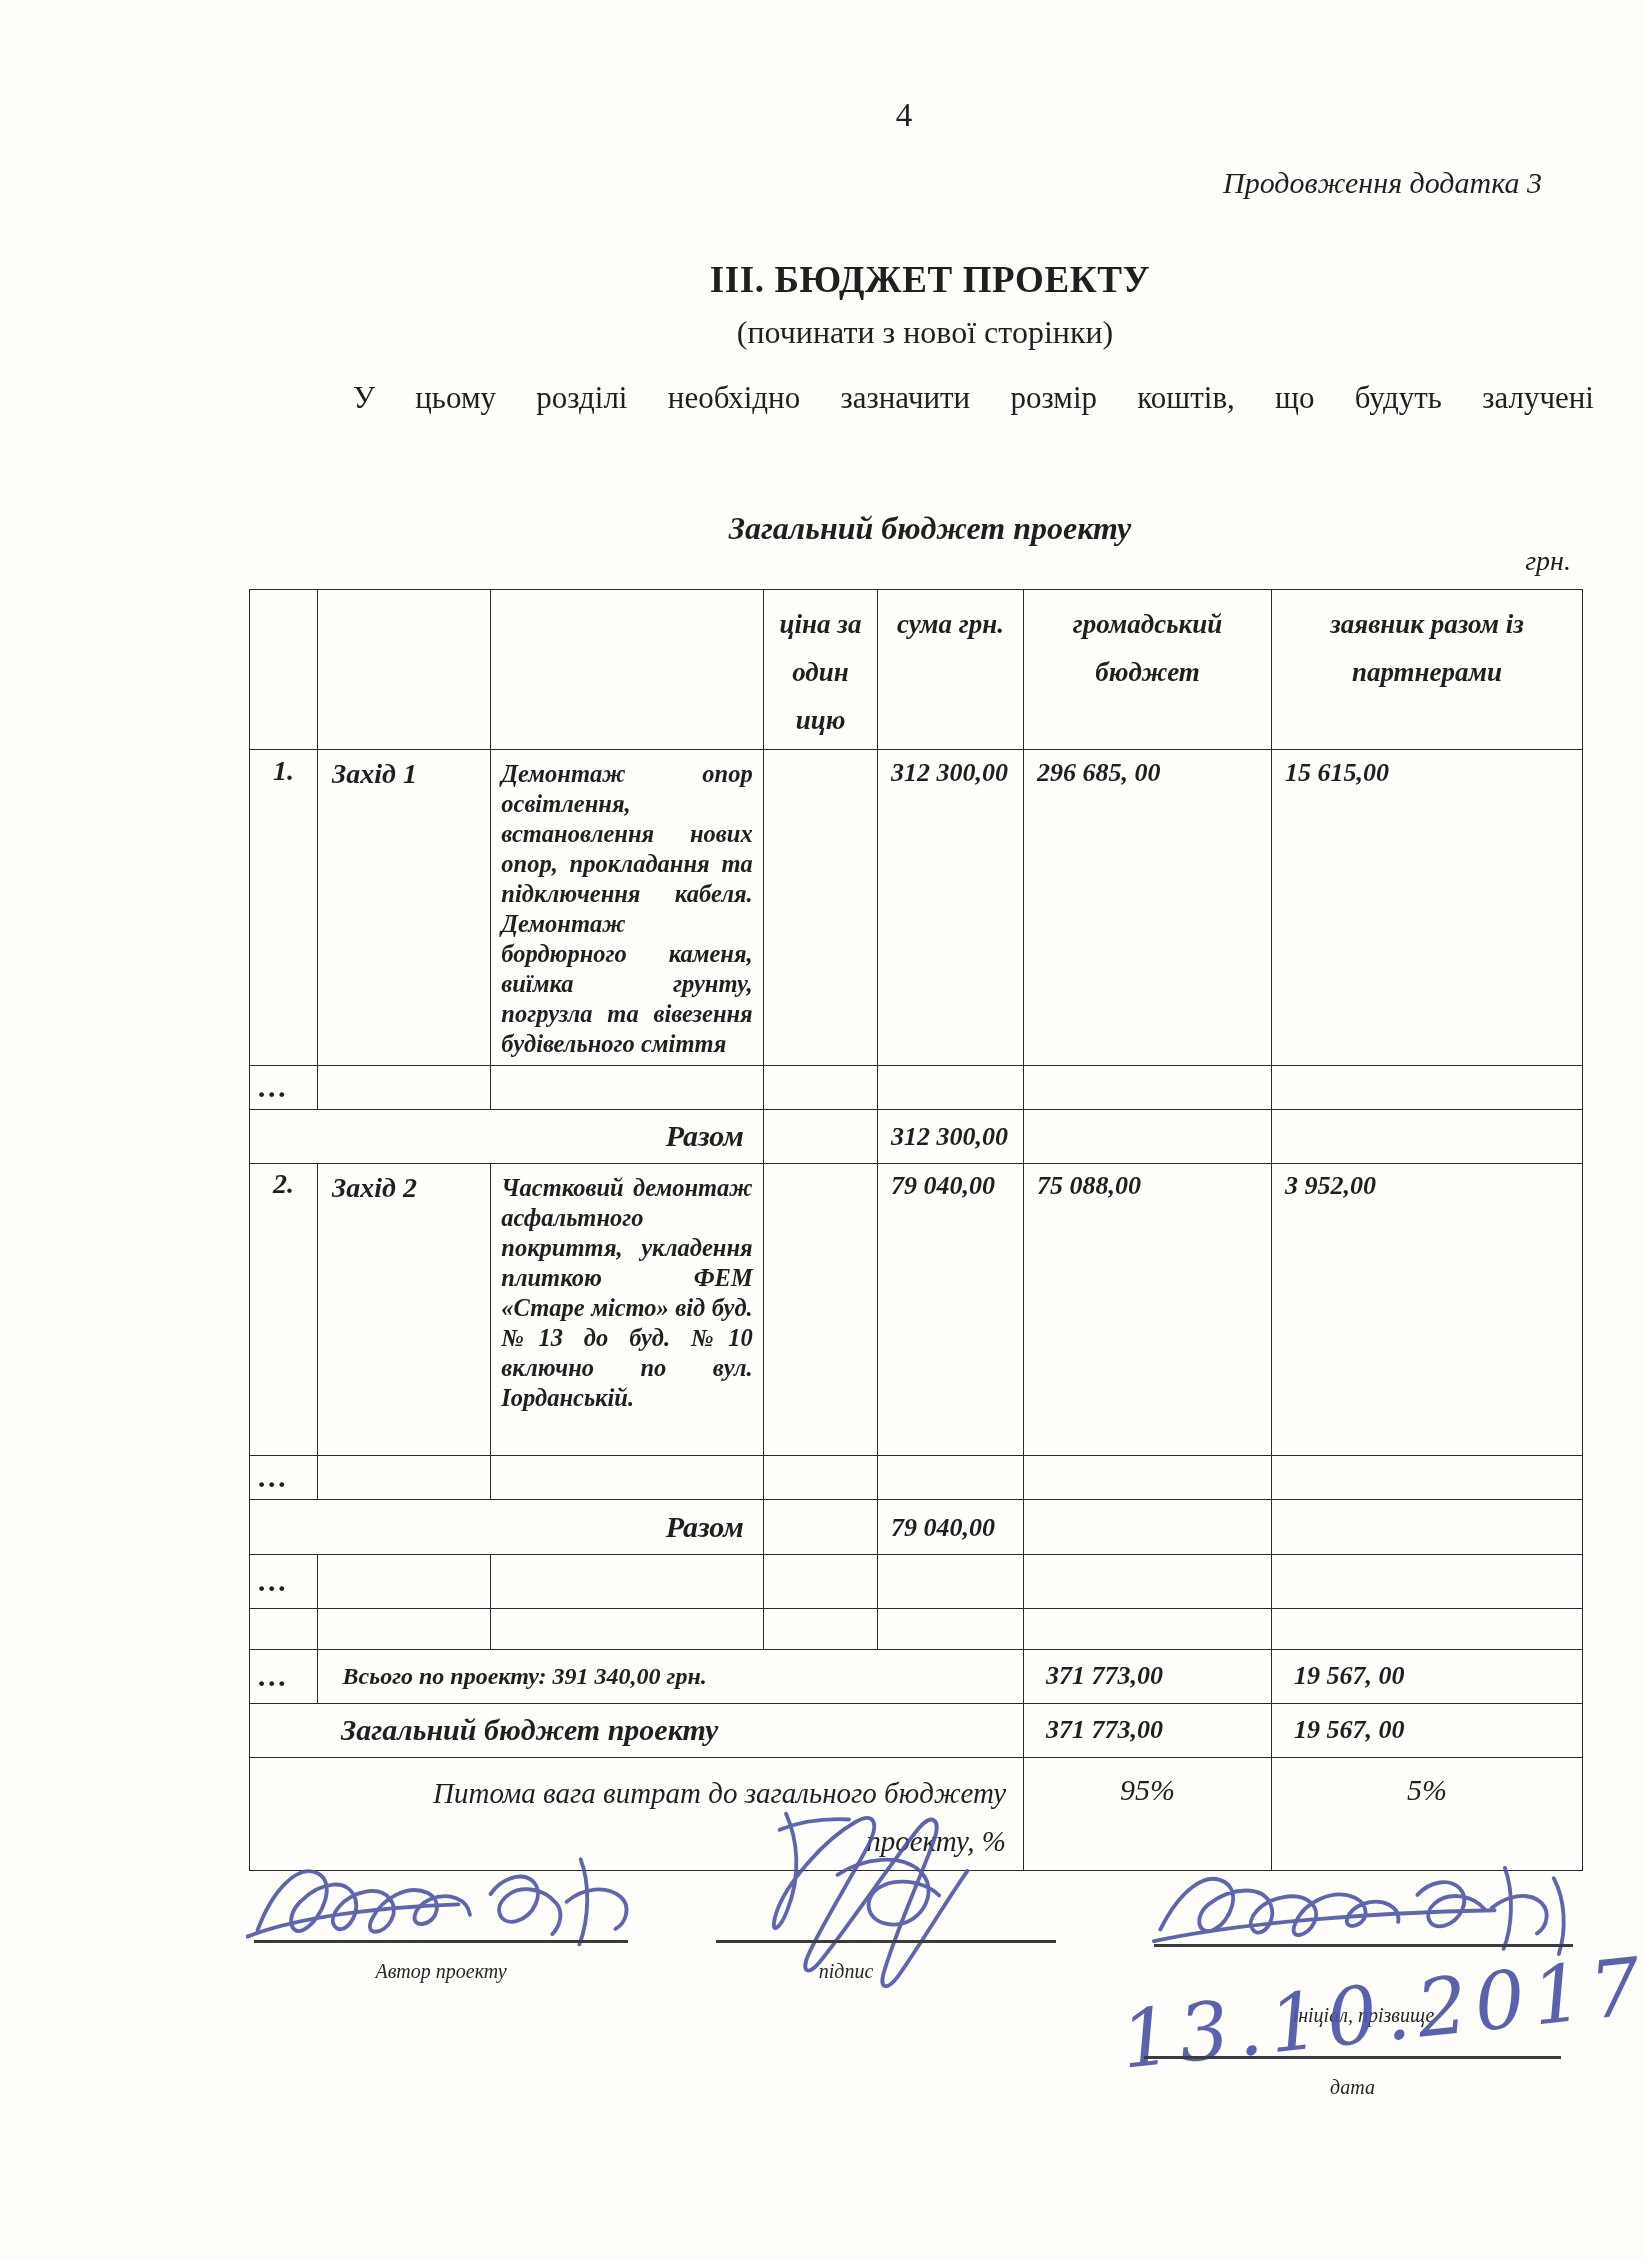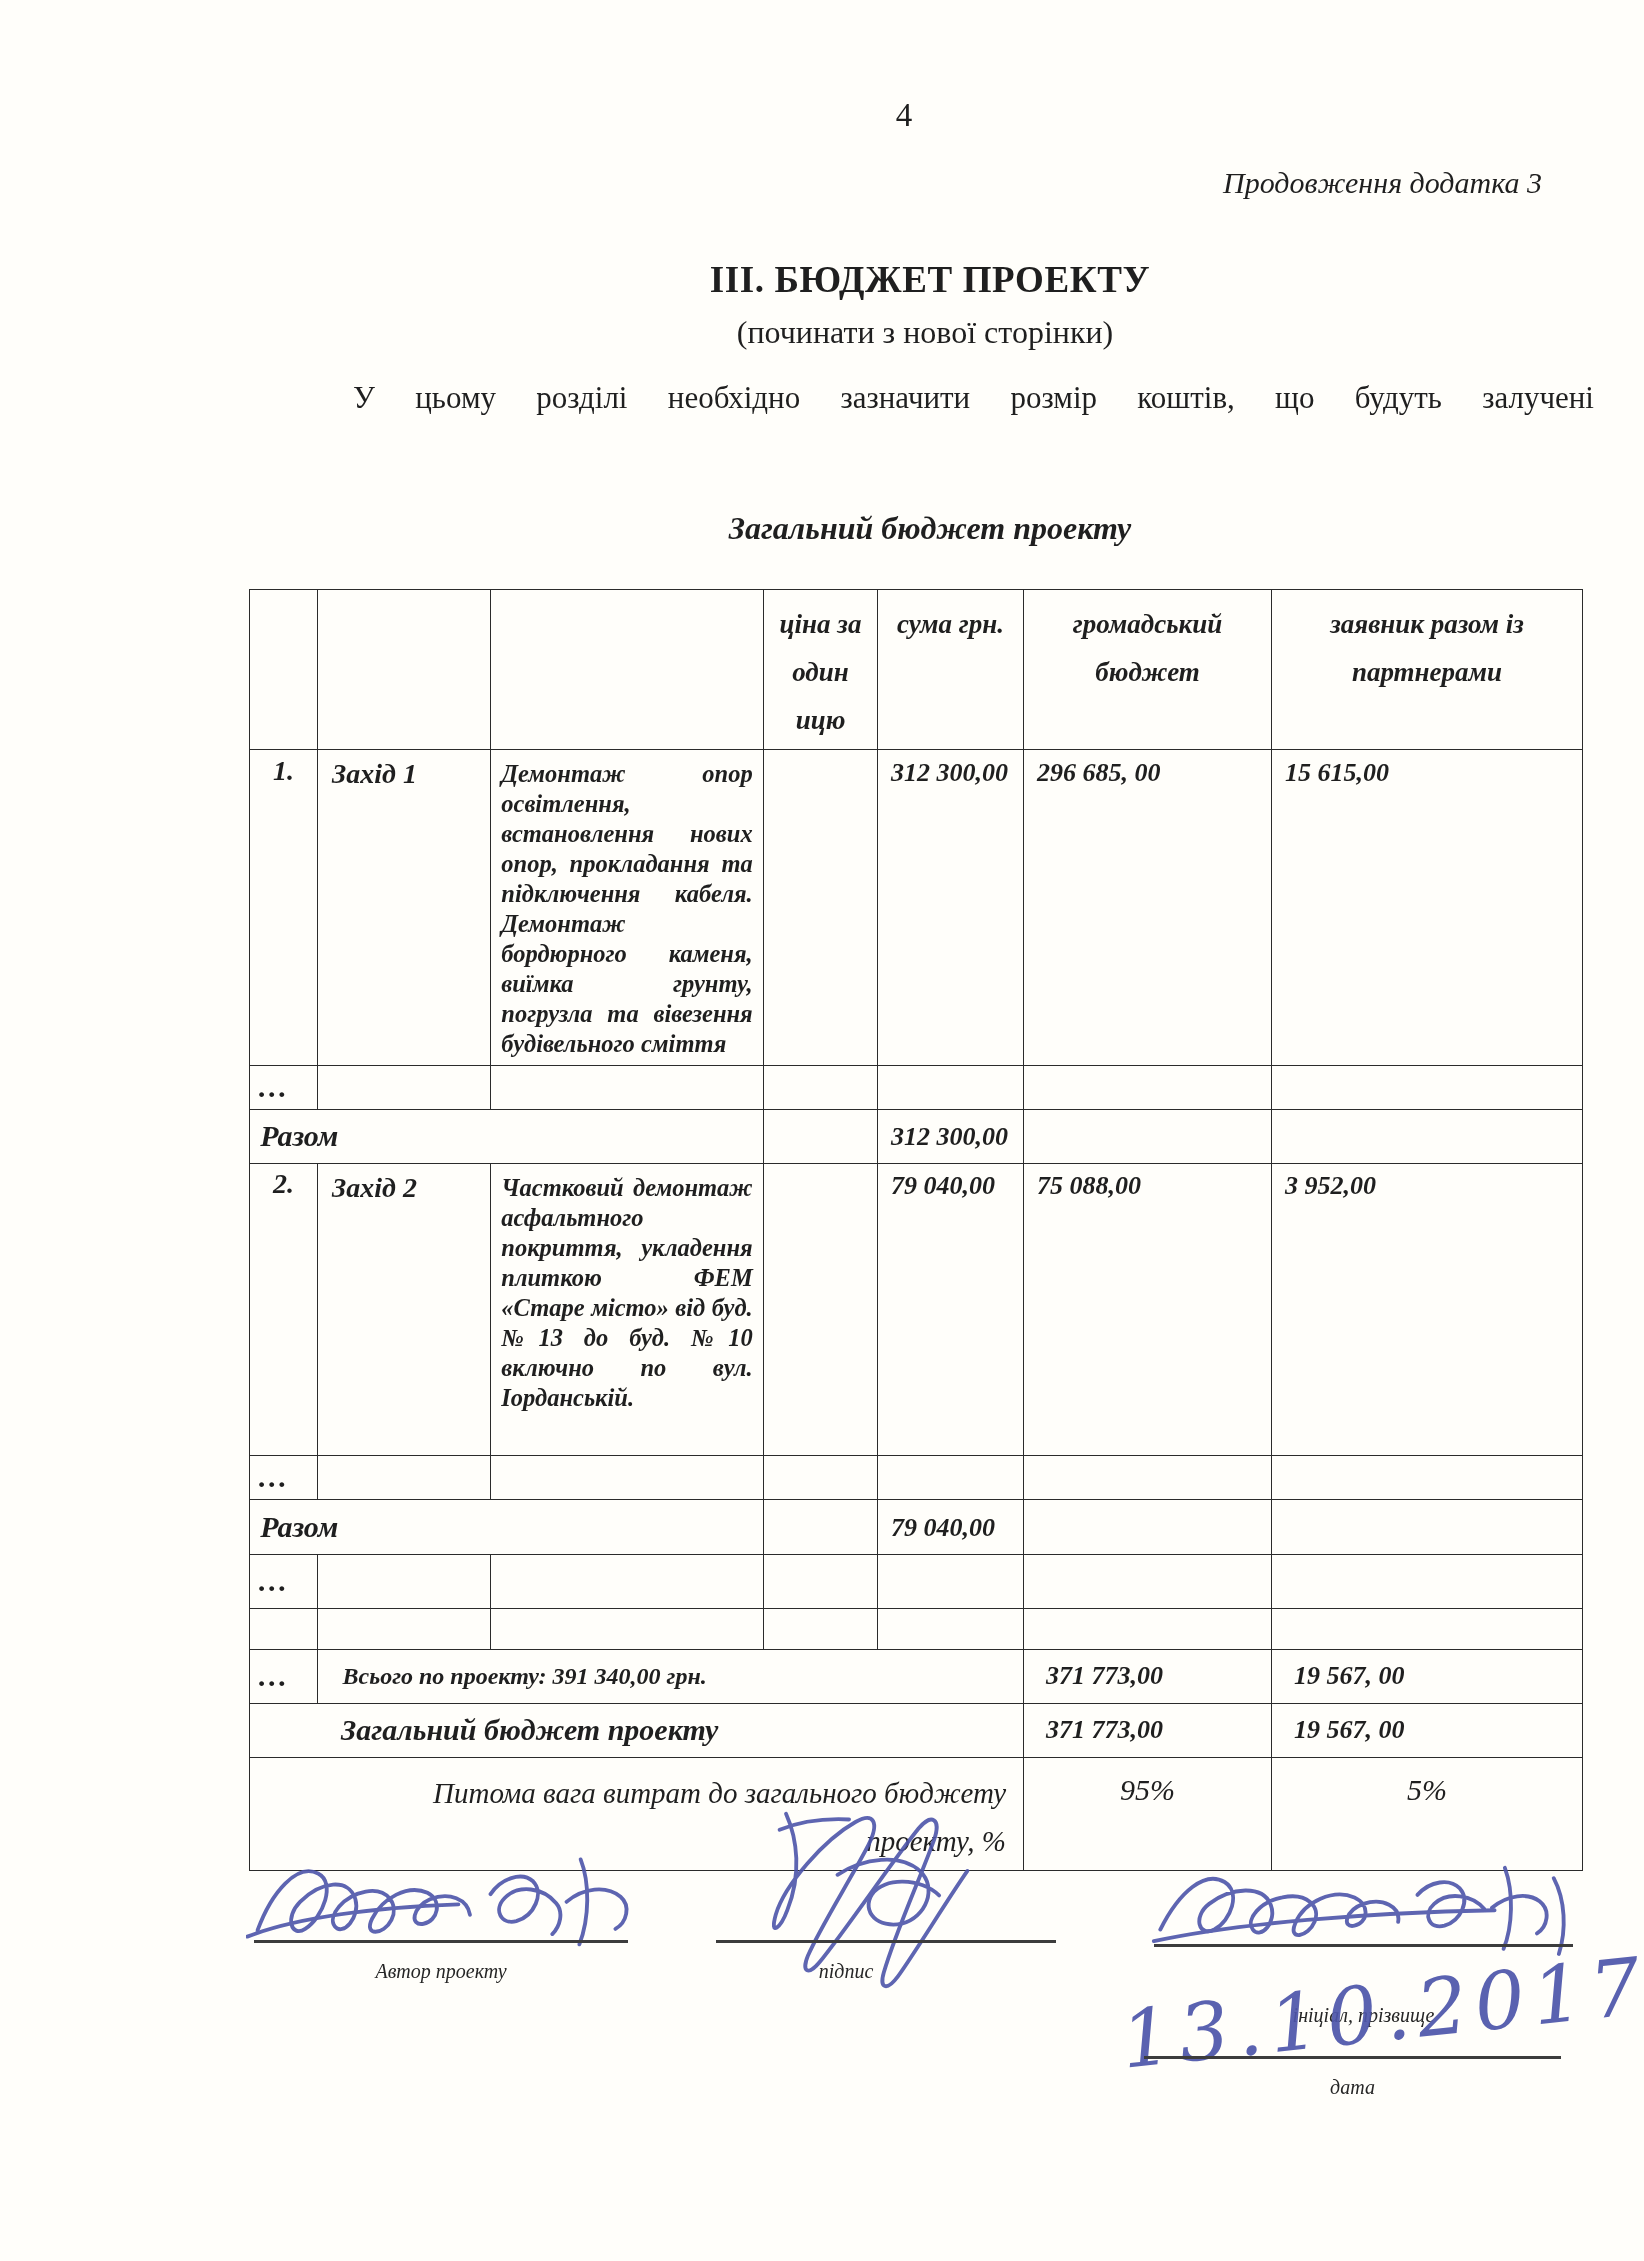--- a/index.html
+++ b/index.html
@@ -59,21 +59,21 @@
     padding:5.2px 10.3px;
     font-style:italic; font-weight:bold;
     font-size:26px; line-height:30px;
     overflow:hidden;
   }
   td.hdr { text-align:center; padding-top:10.3px; font-size:27px; line-height:48px; }
   td.col-no { text-align:center; font-size:28px; padding-left:2.6px; padding-right:2.6px; }
   td.activity { font-size:28px; padding-left:14px; padding-top:9px; }
   td.desc { text-align:justify; font-size:24.5px; line-height:30px; padding-top:9px; }
   td.num { padding-left:13px; padding-top:7.7px; }
-  td.razom-cell { text-align:left; vertical-align:middle; font-size:30px; padding-right:19.3px; }
+  td.razom-cell { text-align:right; vertical-align:middle; font-size:30px; padding-right:19.3px; }
   td.dots-cell { vertical-align:middle; font-size:30px; padding-left:7.7px; letter-spacing:2.6px; }
   td.total-label { vertical-align:middle; font-size:24px; padding-left:24.5px; }
   td.total-num { vertical-align:middle; padding-left:22px; }
   td.overall-label { vertical-align:middle; font-size:30px; padding-left:91px; }
   td.share-label {
     text-align:right; font-weight:normal; font-size:29px;
     line-height:48px; padding-right:17px; padding-top:11.6px;
   }
   td.share-val { text-align:center; font-weight:normal; font-size:30px; padding-top:17px; }
   tr.h-header  { height:151px; }
@@ -112,20 +112,21 @@
   <div class="page-number">4</div>
   <div class="annex-note">Продовження додатка 3</div>
   <div class="doc-title">ІІІ. БЮДЖЕТ ПРОЕКТУ</div>
   <div class="doc-subtitle">(починати з нової сторінки)</div>
 
   <div class="intro">
     <div class="l1">У цьому розділі необхідно зазначити розмір коштів, що будуть залучені</div>
   </div>
 
   <div class="table-title">Загальний бюджет проекту</div>
+  <div class="currency-note">грн.</div>
 
   <table class="budget-table">
     <colgroup>
       <col style="width:68px">
         <col style="width:173px">
         <col style="width:273px">
       <col style="width:114px">
         <col style="width:146px">
         <col style="width:248px">
         <col style="width:311px">

